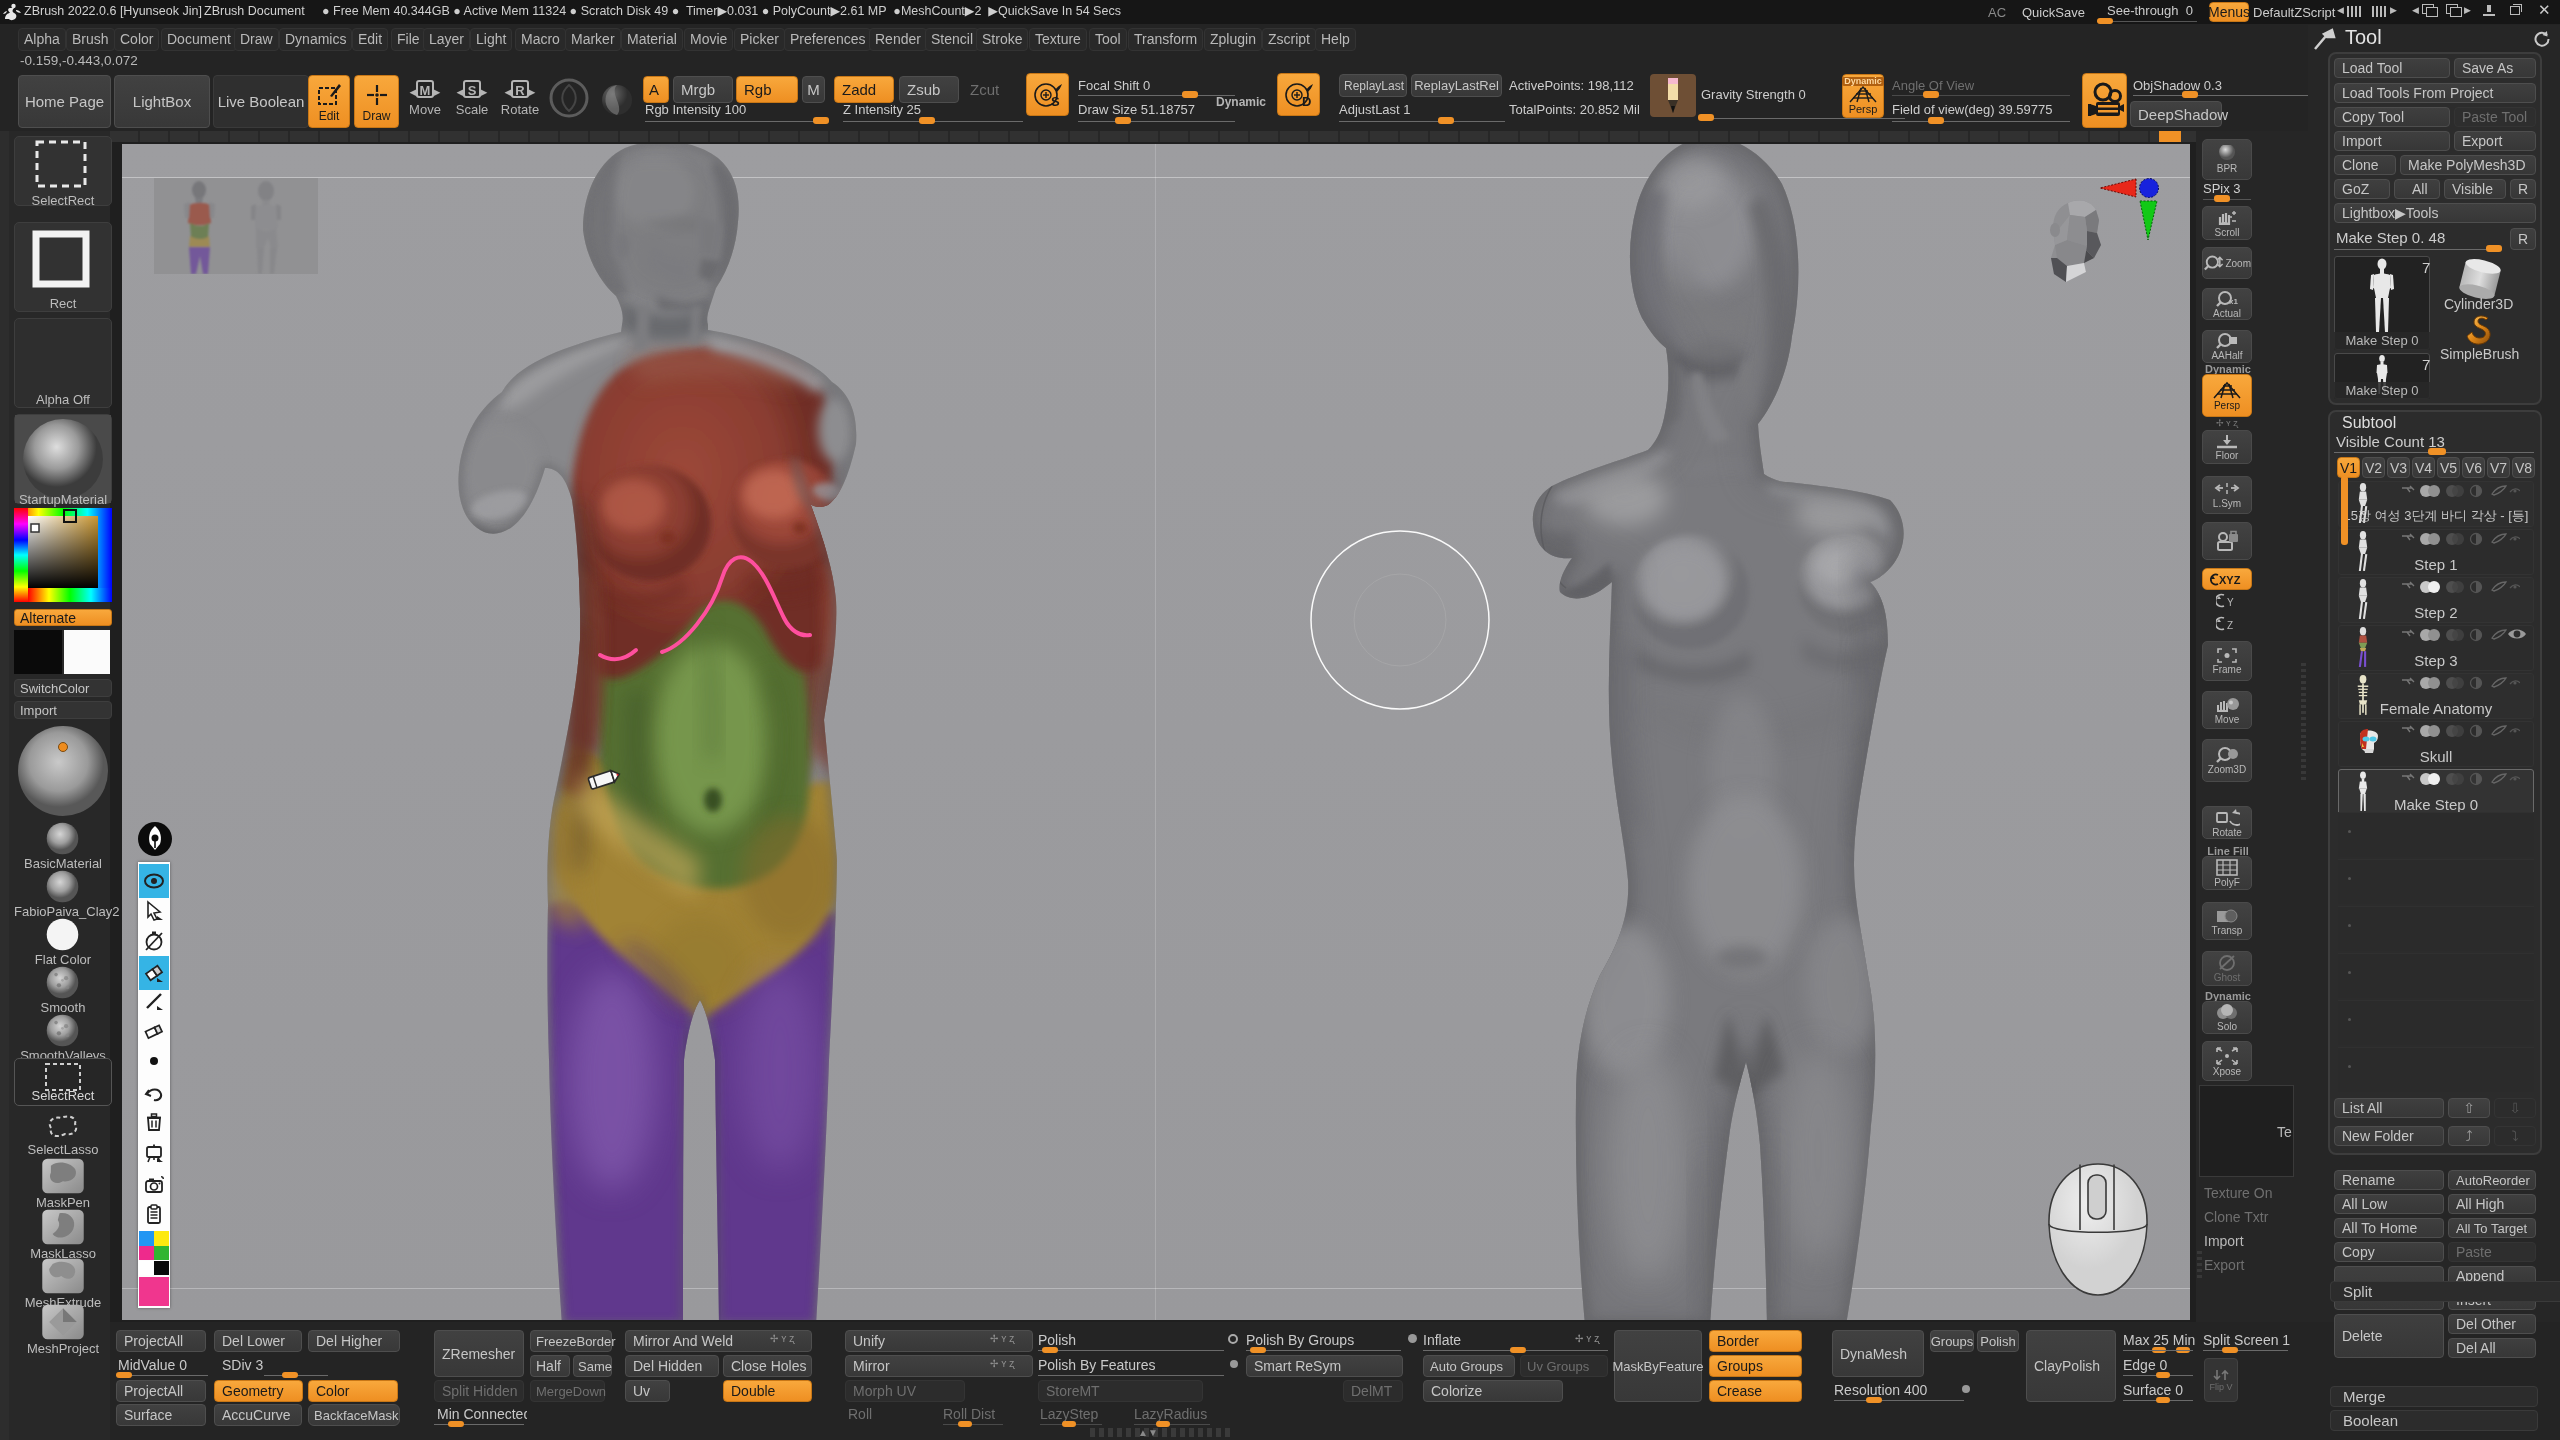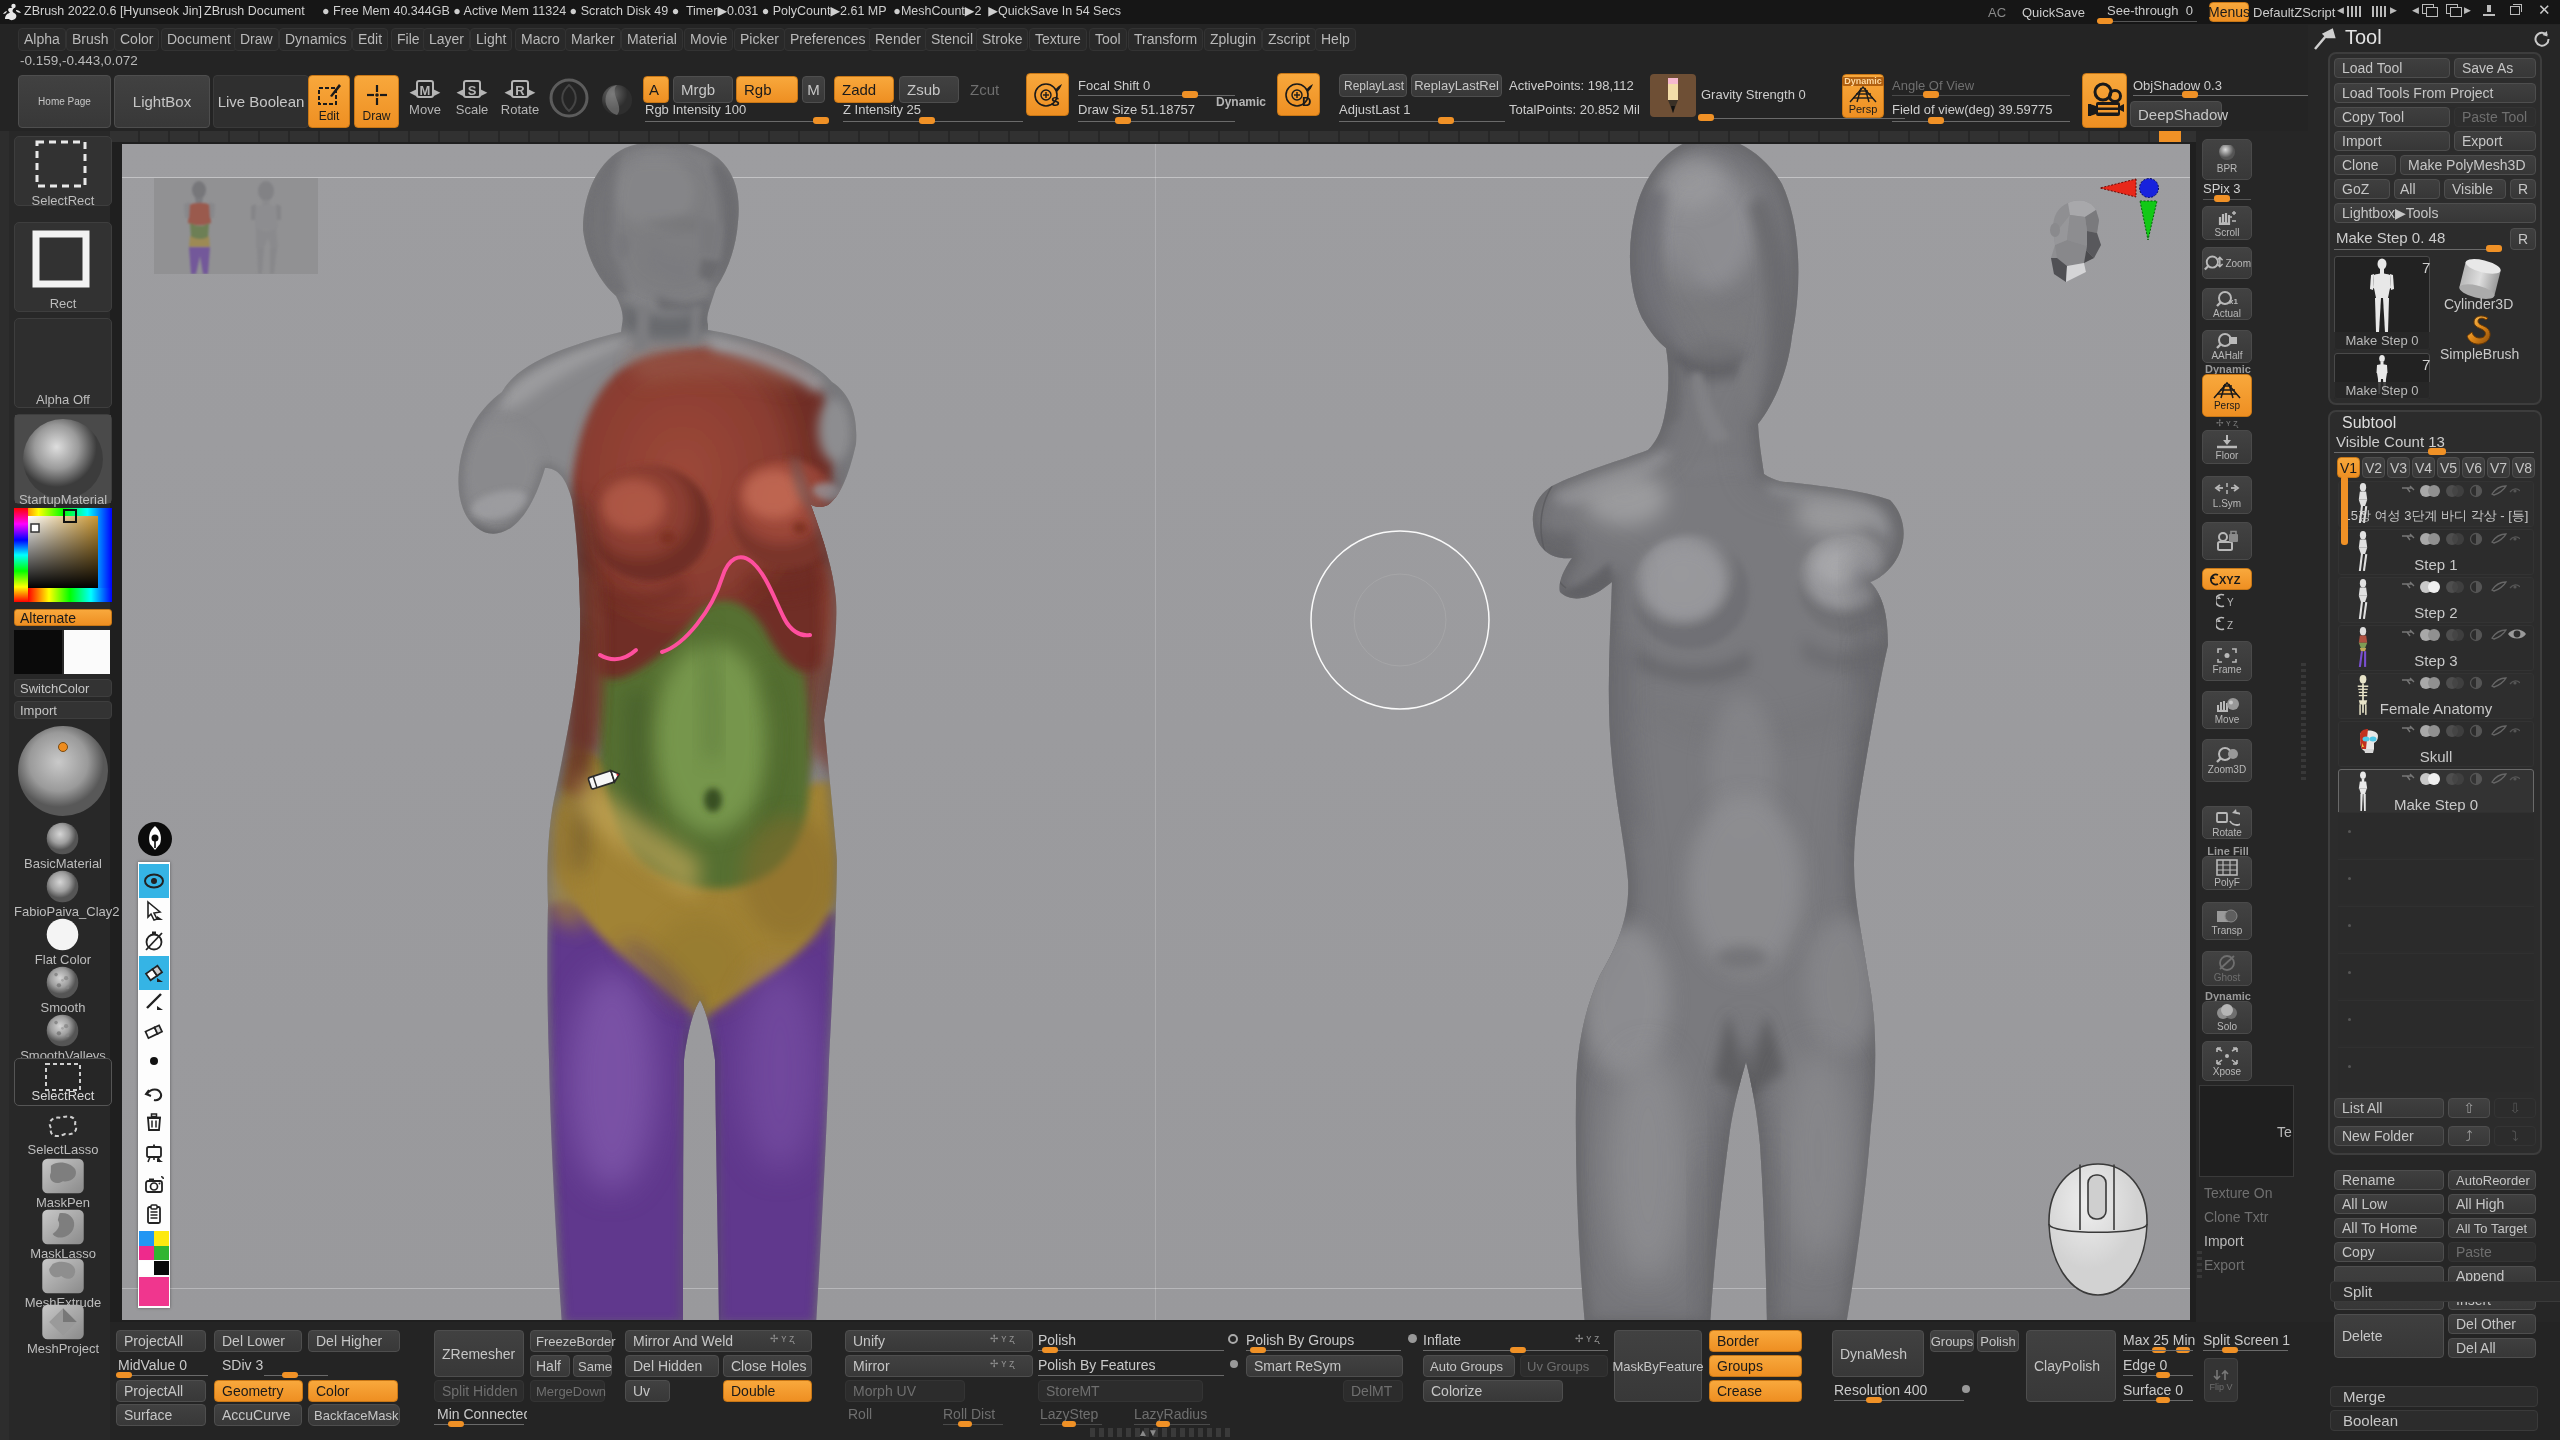--- a/index.html
+++ b/index.html
@@ -67,21 +67,21 @@
 <div class="lab" style="left:869px;top:28px;font-size:14px;color:#b9b9b9;background:#292929;border:1px solid #333333;border-radius:4px;padding:3px 5px;">Render</div>
 <div class="lab" style="left:925px;top:28px;font-size:14px;color:#b9b9b9;background:#292929;border:1px solid #333333;border-radius:4px;padding:3px 5px;">Stencil</div>
 <div class="lab" style="left:976px;top:28px;font-size:14px;color:#b9b9b9;background:#292929;border:1px solid #333333;border-radius:4px;padding:3px 5px;">Stroke</div>
 <div class="lab" style="left:1029px;top:28px;font-size:14px;color:#b9b9b9;background:#292929;border:1px solid #333333;border-radius:4px;padding:3px 5px;">Texture</div>
 <div class="lab" style="left:1089px;top:28px;font-size:14px;color:#b9b9b9;background:#292929;border:1px solid #333333;border-radius:4px;padding:3px 5px;">Tool</div>
 <div class="lab" style="left:1128px;top:28px;font-size:14px;color:#b9b9b9;background:#292929;border:1px solid #333333;border-radius:4px;padding:3px 5px;">Transform</div>
 <div class="lab" style="left:1204px;top:28px;font-size:14px;color:#b9b9b9;background:#292929;border:1px solid #333333;border-radius:4px;padding:3px 5px;">Zplugin</div>
 <div class="lab" style="left:1262px;top:28px;font-size:14px;color:#b9b9b9;background:#292929;border:1px solid #333333;border-radius:4px;padding:3px 5px;">Zscript</div>
 <div class="lab" style="left:1315px;top:28px;font-size:14px;color:#b9b9b9;background:#292929;border:1px solid #333333;border-radius:4px;padding:3px 5px;">Help</div>
 <div class="lab" style="left:20px;top:54px;font-size:13.5px;color:#b9b9b9;">-0.159,-0.443,0.072</div>
-<div class="b" style="left:18px;top:75px;width:93px;height:53px;font-size:10px;">Home Page</div>
+<div class="b" style="left:18px;top:75px;width:93px;height:53px;font-size:15px;">Home Page</div>
 <div class="b" style="left:114px;top:75px;width:96px;height:53px;font-size:15px;">LightBox</div>
 <div class="fb" style="left:213px;top:75px;width:96px;height:53px;font-size:15px;">Live Boolean</div>
 <div class="ob" style="left:308px;top:75px;width:42px;height:53px;flex-direction:column;font-size:12px;">
 <svg width="26" height="26" viewBox="0 0 26 26">
         <rect x="3" y="6" width="17" height="16" fill="none" stroke="#1a1a1a" stroke-width="2" stroke-dasharray="4 2"></rect>
         <path d="M14 14 L23 2 L25 4 L16 15 Z" fill="#1a1a1a"></path>
       </svg>
       <div style="margin-top:2px;">Edit</div>
     </div>
 <div class="ob" style="left:354px;top:75px;width:45px;height:53px;flex-direction:column;font-size:12px;">
@@ -1077,21 +1077,21 @@
 <div class="b" style="left:2334px;top:58px;width:116px;height:20px;font-size:14px;justify-content:flex-start;padding-left:7px;background:linear-gradient(#3f3f3f,#373737);">Load Tool</div>
 <div class="b" style="left:2454px;top:58px;width:82px;height:20px;font-size:14px;justify-content:flex-start;padding-left:7px;background:linear-gradient(#3f3f3f,#373737);">Save As</div>
 <div class="b" style="left:2334px;top:83px;width:202px;height:20px;font-size:14px;justify-content:flex-start;padding-left:7px;background:linear-gradient(#3f3f3f,#373737);">Load Tools From Project</div>
 <div class="b" style="left:2334px;top:107px;width:116px;height:20px;font-size:14px;justify-content:flex-start;padding-left:7px;background:linear-gradient(#3f3f3f,#373737);">Copy Tool</div>
 <div class="dimb" style="left:2454px;top:107px;width:82px;height:20px;font-size:14px;justify-content:flex-start;padding-left:7px;background:#2e2e2e;">Paste Tool</div>
 <div class="b" style="left:2334px;top:131px;width:116px;height:20px;font-size:14px;justify-content:flex-start;padding-left:7px;background:linear-gradient(#3f3f3f,#373737);">Import</div>
 <div class="b" style="left:2454px;top:131px;width:82px;height:20px;font-size:14px;justify-content:flex-start;padding-left:7px;background:linear-gradient(#3f3f3f,#373737);">Export</div>
 <div class="b" style="left:2334px;top:155px;width:62px;height:20px;font-size:14px;justify-content:flex-start;padding-left:7px;background:linear-gradient(#3f3f3f,#373737);">Clone</div>
 <div class="b" style="left:2400px;top:155px;width:136px;height:20px;font-size:14px;justify-content:flex-start;padding-left:7px;background:linear-gradient(#3f3f3f,#373737);">Make PolyMesh3D</div>
 <div class="b" style="left:2334px;top:179px;width:56px;height:20px;font-size:14px;justify-content:flex-start;padding-left:7px;background:linear-gradient(#3f3f3f,#373737);">GoZ</div>
-<div class="b" style="left:2394px;top:179px;width:46px;height:20px;font-size:14px;justify-content:flex-start;padding-left:5px;background:linear-gradient(#3f3f3f,#373737);">All</div>
+<div class="b" style="left:2394px;top:179px;width:46px;height:20px;font-size:14px;justify-content:flex-start;padding-left:17px;background:linear-gradient(#3f3f3f,#373737);">All</div>
 <div class="b" style="left:2444px;top:179px;width:62px;height:20px;font-size:14px;justify-content:flex-start;padding-left:7px;background:linear-gradient(#3f3f3f,#373737);">Visible</div>
 <div class="b" style="left:2510px;top:179px;width:26px;height:20px;font-size:14px;justify-content:flex-start;padding-left:7px;background:linear-gradient(#3f3f3f,#373737);">R</div>
 <div class="b" style="left:2334px;top:203px;width:202px;height:20px;font-size:14px;justify-content:flex-start;padding-left:7px;background:linear-gradient(#3f3f3f,#373737);">Lightbox▶Tools</div>
 <div class="lab" style="left:2336px;top:230px;font-size:15px;color:#cdcdcd;">Make Step 0. 48</div>
 <div class="sl" style="left:2334px;top:249px;width:168px;"></div>
 <div class="h" style="left:2486px;top:245px;width:16px;height:7px;"></div>
 <div class="b" style="left:2510px;top:228px;width:26px;height:22px;font-size:14px;justify-content:flex-start;padding-left:7px;background:linear-gradient(#3f3f3f,#373737);">R</div>
 <div style="position:absolute;left:2334px;top:256px;width:96px;height:94px;background:#222;border:1px solid #4a4a4a;border-radius:3px;"></div>
 <svg style="position:absolute;left:2354px;top:258px;" width="56" height="76" viewBox="0 0 56 76">
 <g fill="#e8e8e8">

